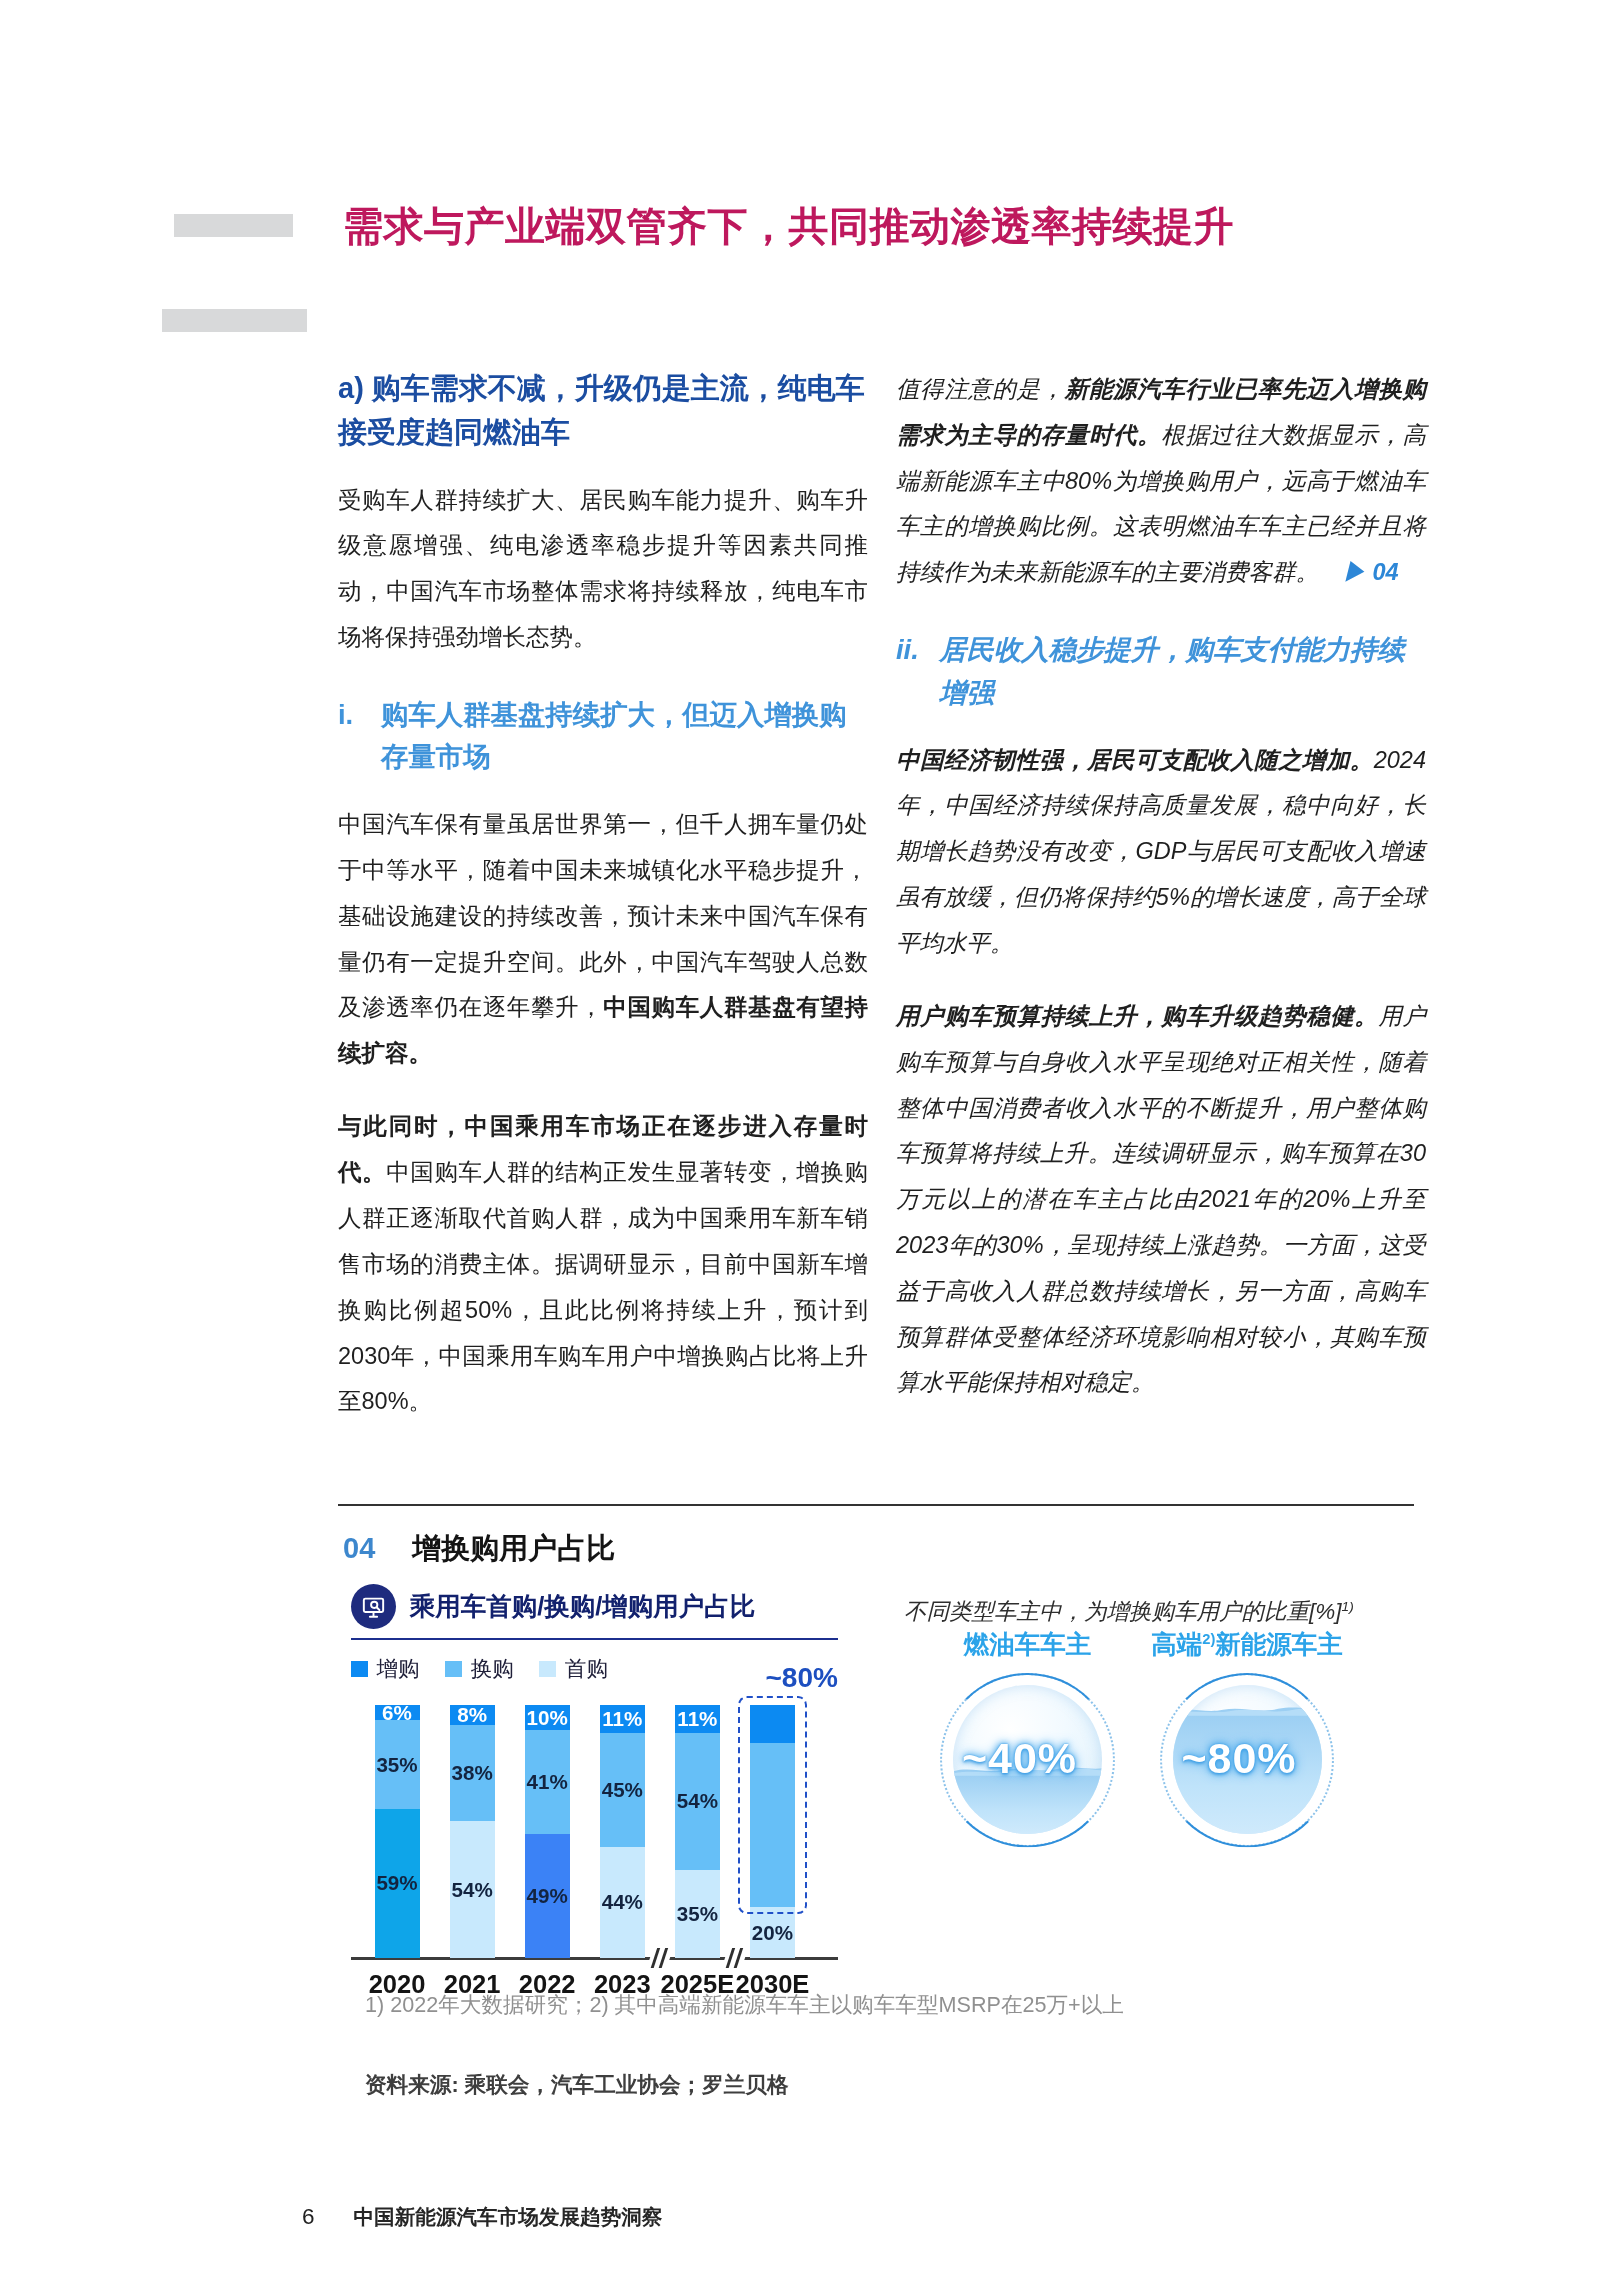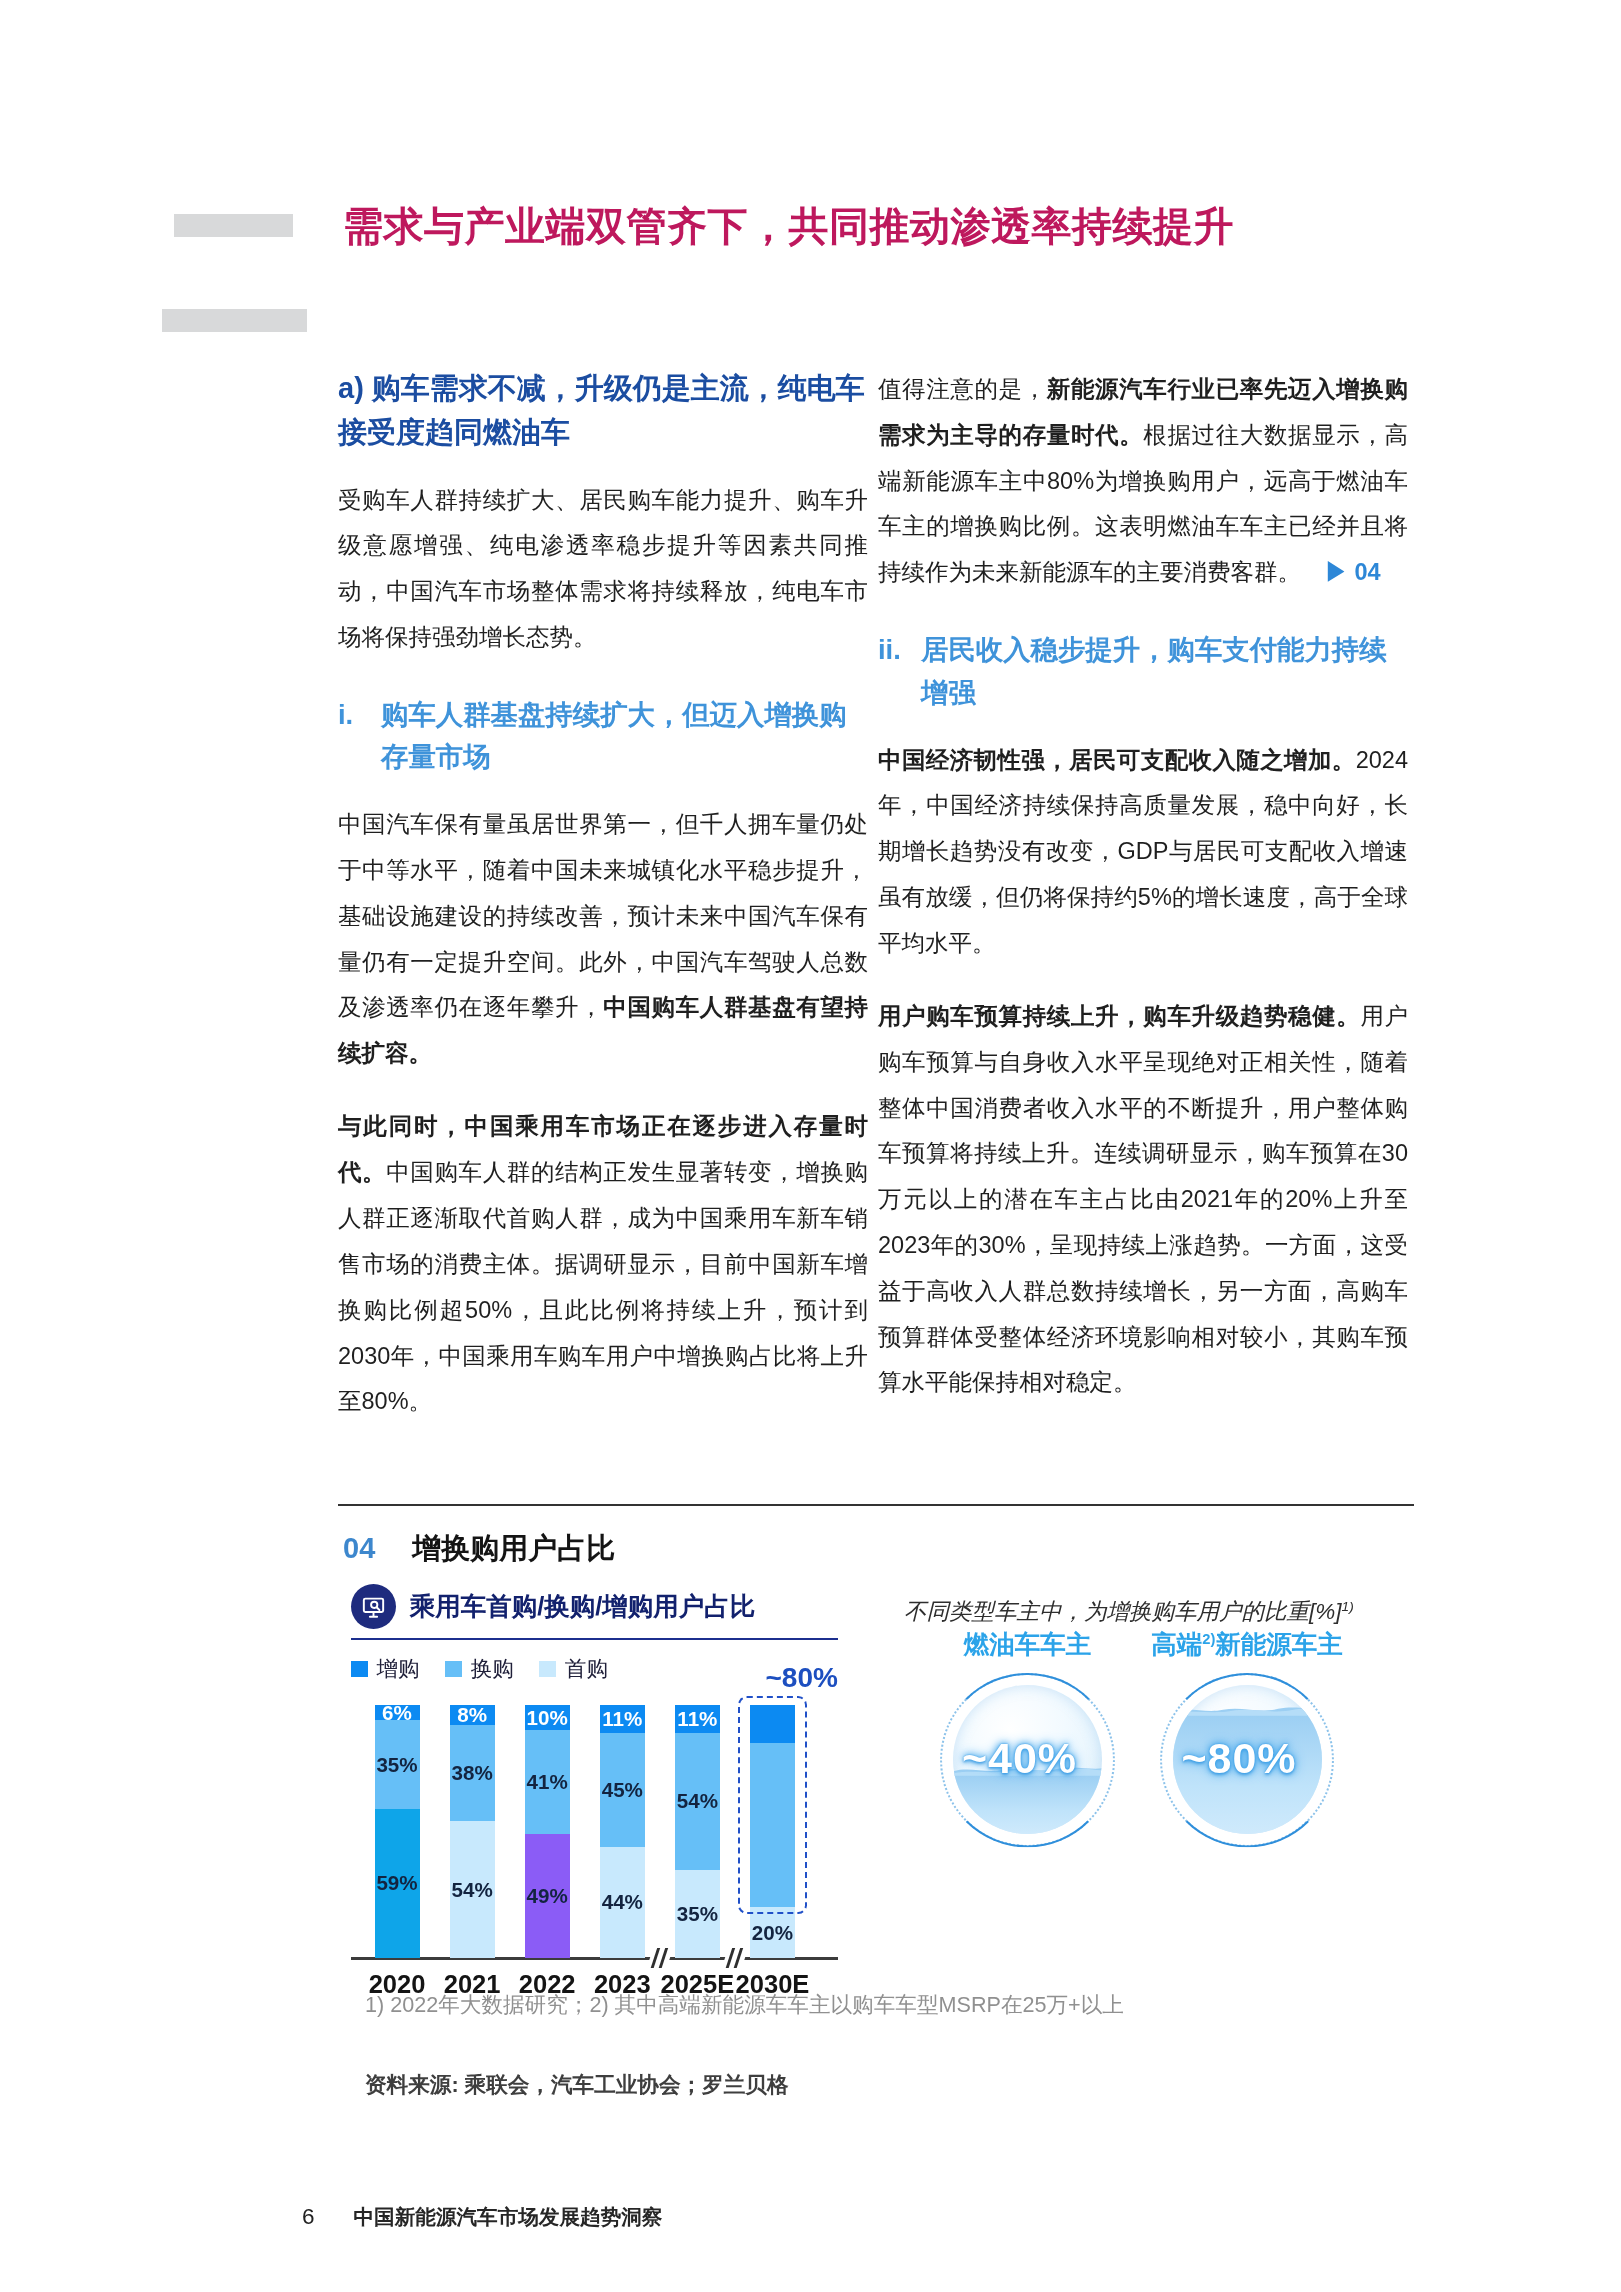--- a/index.html
+++ b/index.html
@@ -15,21 +15,21 @@
 
   
   .main-title {
     position:absolute; left:343px; top:199px; margin:0;
     font-size:40px; font-weight:800; color:#be185d; letter-spacing:0.5px; white-space:nowrap;
   }
 
   
   .col { position:absolute; top:367px; width:530px; }
   .col-left { left:338px; }
-  .col-right { left:878px; }
+  .col-right { left:896px;font-style:italic; }
   .h-a {
     margin:0 0 23.5px 0; font-size:29px; line-height:1.5; font-weight:700; color:#1b4da1;
   }
   .body {
     margin:0 0 27.4px 0; font-size:23.5px; line-height:1.95; color:#1f1f1f; text-align:justify;
   }
   .h-sub {
     display:flex; margin:33px 0 23.5px 0; font-size:27.4px; line-height:1.55;
     font-weight:700; color:#3f93da;
   }
@@ -213,21 +213,21 @@
               <span class="seg-label">38%</span>
             </div>
             <div class="bar-seg" style="height: 8%; background: rgb(12, 138, 242);">
               <span class="seg-label light">8%</span>
             </div>
           </div>
           <div class="x-label">2021</div>
         </div>
         <div class="bar-col">
           <div class="bar-stack">
-            <div class="bar-seg" style="height: 49%; background: #8b5cf6;">
+            <div class="bar-seg" style="height: 49%; background: #3b82f6;">
               <span class="seg-label">49%</span>
             </div>
             <div class="bar-seg" style="height: 41%; background: rgb(102, 191, 247);">
               <span class="seg-label">41%</span>
             </div>
             <div class="bar-seg" style="height: 10%; background: rgb(12, 138, 242);">
               <span class="seg-label light">10%</span>
             </div>
           </div>
           <div class="x-label">2022</div>

